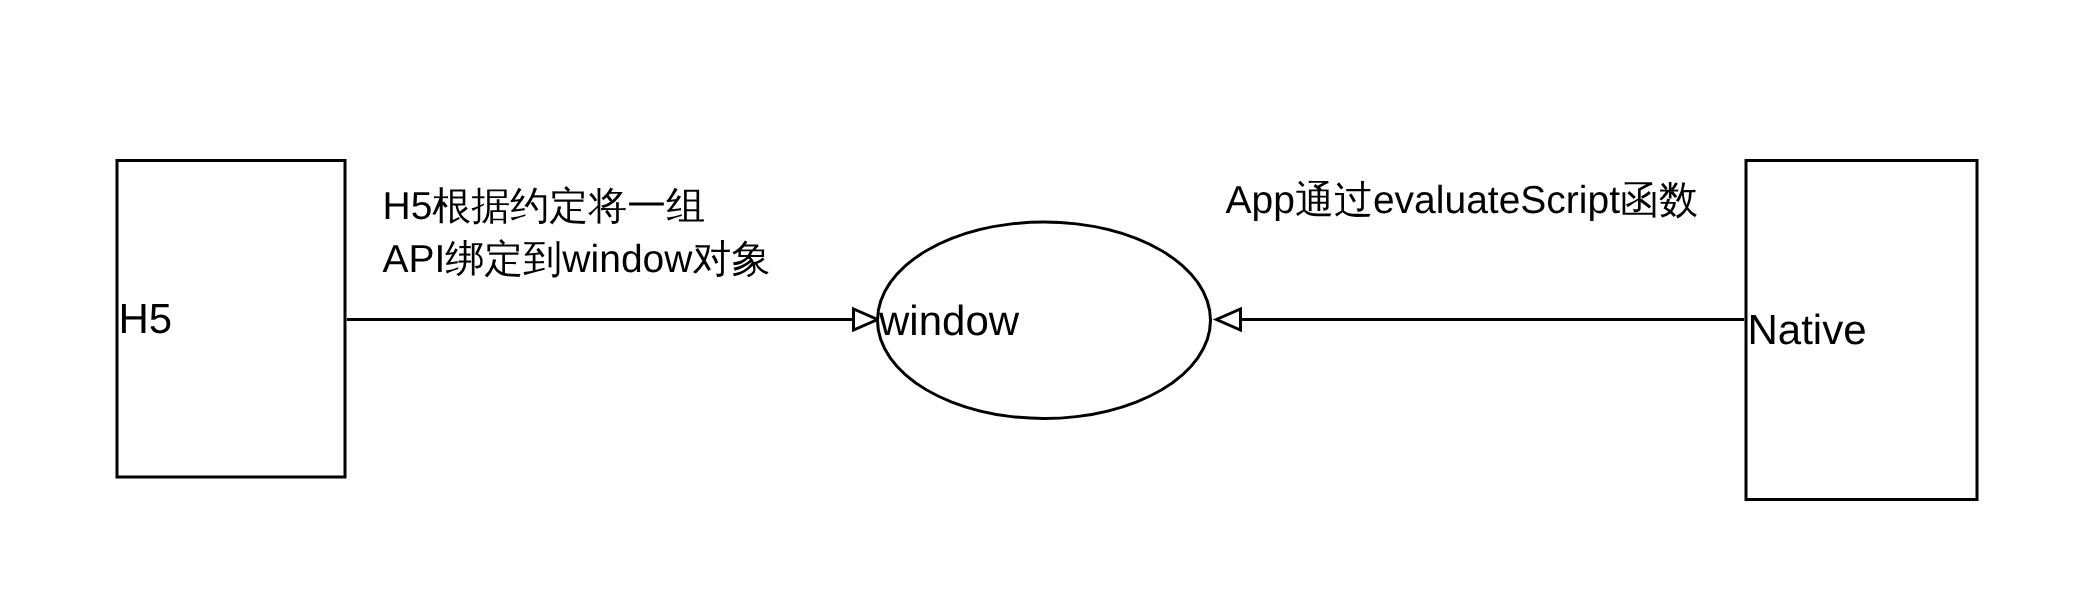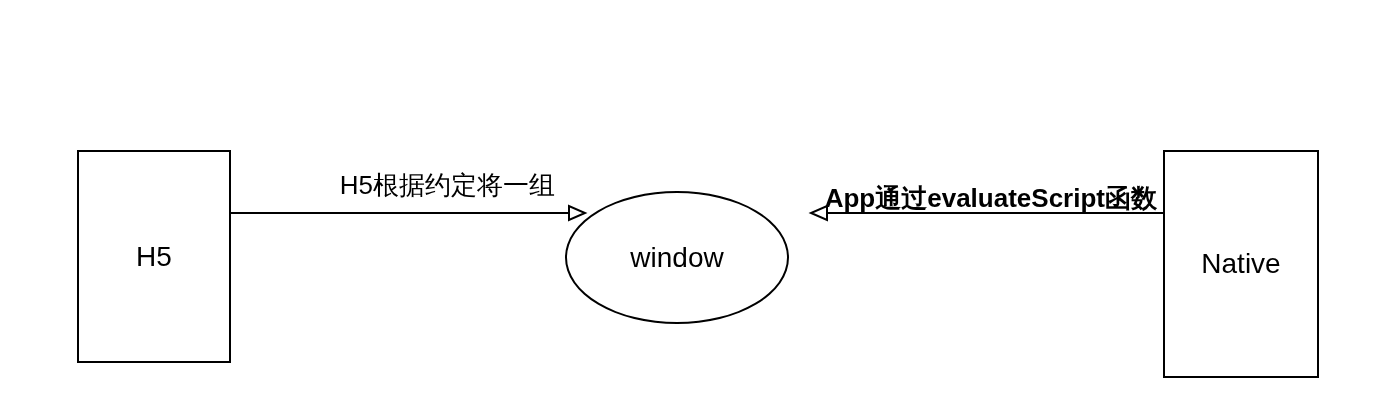--- a/index.html
+++ b/index.html
@@ -20,36 +20,34 @@
   }
   .edge-line { stroke-width: 2; }
   .arrowhead { fill: #ffffff; stroke-width: 2; }
   .node {
     position: absolute;
     box-sizing: border-box;
     border: 2px solid #000000;
     background: #ffffff;
     display: flex;
     align-items: center;
-    justify-content: center;
+    justify-content: flex-start;
     font-size: 28px;
     line-height: 1;
     color: #000000;
-    margin-top: 44px;
   }
   .node.rect { }
   .node.ellipse { border-radius: 50%; }
   .edge-label {
     position: absolute;
-    text-align: right;
+    text-align: left;
     font-size: 26px;
     line-height: 35px;
     color: #000000;
     white-space: nowrap;
-    margin-top: 48px;
   }
 </style>
 </head>
 <body>
 
 <div class="canvas">
 
   <svg class="edges" width="1392" height="406" viewBox="0 0 1392 406" xmlns="http://www.w3.org/2000/svg">
     <g>
       <line class="edge-line" x1="231" y1="213" x2="569" y2="213" stroke="#000000"></line>
@@ -58,29 +56,30 @@
     <g>
       <line class="edge-line" x1="1163" y1="213" x2="827" y2="213" stroke="#000000"></line>
       <polygon class="arrowhead" points="827,206 827,220 811,213" stroke="#000000"></polygon>
     </g>
   </svg>
 
   <div class="node rect" style="left:77px; top:106px; width:154px; height:213px;">
     <span>H5</span>
   </div>
 
-  <div class="node ellipse" style="left:565px; top:147px; width:224px; height:133px;">
+  <div class="node ellipse" style="left:584px; top:147px; width:224px; height:133px;">
     <span>window</span>
   </div>
 
   <div class="node rect" style="left:1163px; top:106px; width:156px; height:228px;">
     <span>Native</span>
   </div>
 
   <div class="edge-label" style="left:255px; top:120px; width:300px;">
     <div>H5根据约定将一组</div>
+    <div>API绑定到window对象</div>
   </div>
 
-  <div class="edge-label" style="left:817px; top:133px; width:340px;font-weight:bold;">
+  <div class="edge-label" style="left:817px; top:116px; width:340px;">
     <div>App通过evaluateScript函数</div>
   </div>
 
 </div>
 
 </body></html>

